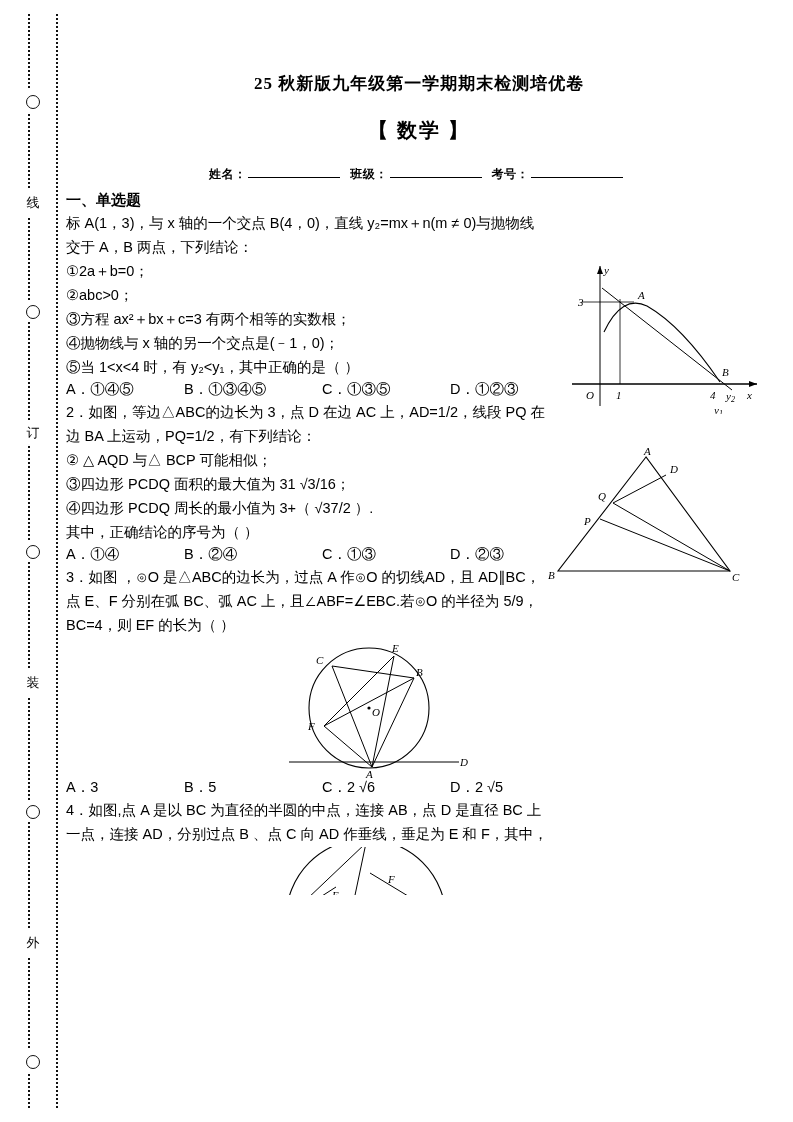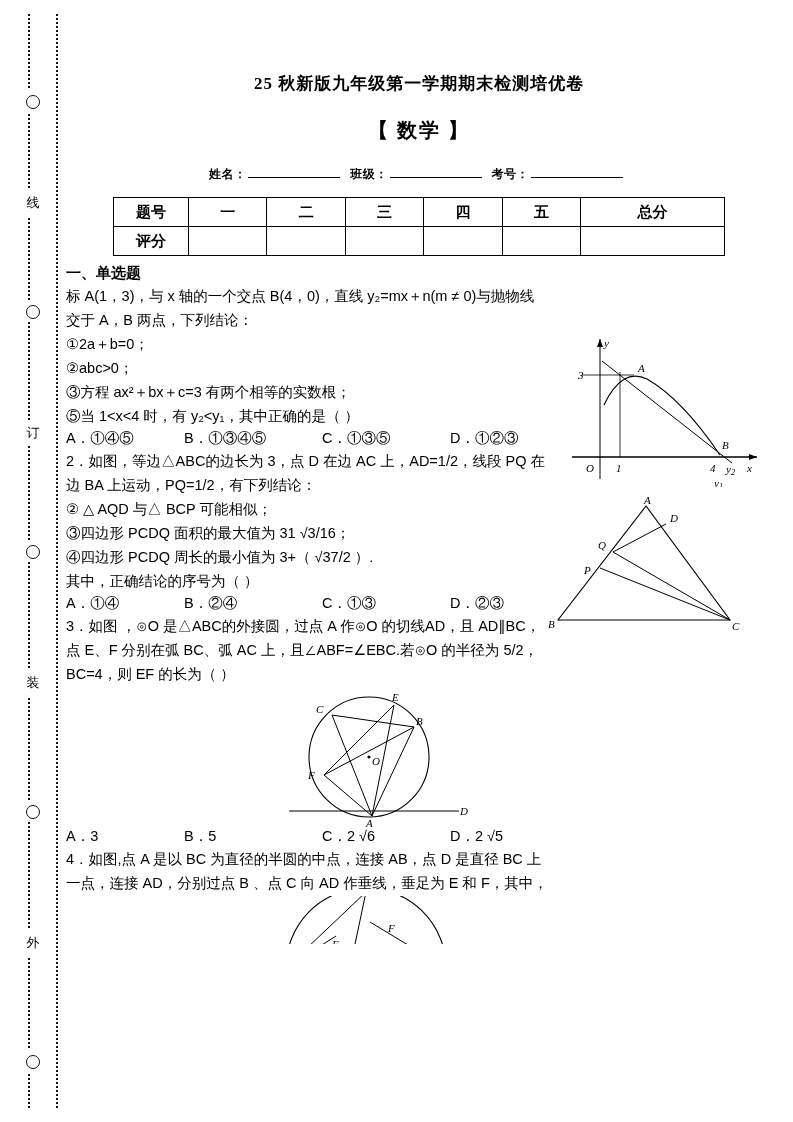--- a/index.html
+++ b/index.html
@@ -132,53 +132,32 @@
 
   <h1 class="title">25 秋新版九年级第一学期期末检测培优卷</h1>
   <h2 class="subject">【 数学 】</h2>
 
   <div class="idline">
     <span>姓名：</span><span class="fill"></span>
     <span>班级：</span><span class="fill"></span>
     <span>考号：</span><span class="fill"></span>
   </div>
 
-  <table class="score">
-    <tbody>
-        <tr>
-      <td class="lbl">题号</td>
-      <td>一</td>
-      <td>二</td>
-      <td>三</td>
-      <td>四</td>
-      <td>五</td>
-      <td>总分</td>
-    </tr>
-    <tr>
-      <td class="lbl">评分</td>
-      <td></td>
-      <td></td>
-      <td></td>
-      <td></td>
-      <td></td>
-      <td></td>
-    </tr>
-  </tbody>
-    </table>
 
   <div class="sect">一、单选题</div>
 
   <div>
     <div class="qtext">标 A(1，3)，与 x 轴的一个交点 B(4，0)，直线 y₂=mx＋n(m ≠ 0)与抛物线</div>
     <div class="qtext">交于 A，B 两点，下列结论：</div>
 
     <div style="position:relative;">
       <div class="qtext">①2a＋b=0；</div>
       <div class="qtext">②abc&gt;0；</div>
       <div class="qtext">③方程 ax²＋bx＋c=3 有两个相等的实数根；</div>
+      <div class="qtext">④抛物线与 x 轴的另一个交点是(﹣1，0)；</div>
       <div class="qtext">⑤当 1&lt;x&lt;4 时，有 y₂&lt;y₁，其中正确的是（      ）</div>
 
       <div class="fig" style="right:0px; top:-6px; width:230px; height:160px;">
         <svg width="230" height="160" viewBox="0 0 230 160">
 
           <line x1="30" y1="130" x2="215" y2="130" stroke="#000" stroke-width="1"></line>
           <line x1="30" y1="130" x2="215" y2="130" stroke="#000" stroke-width="1"></line>
           <line x1="58" y1="12" x2="58" y2="152" stroke="#000" stroke-width="1"></line>
           <polygon points="215,130 207,127 207,133" fill="#000"></polygon>
           <polygon points="58,12 55,20 61,20" fill="#000"></polygon>
@@ -246,23 +225,23 @@
     <div class="opts">
       <span class="o1">A．①④</span>
       <span class="o2">B．②④</span>
       <span class="o3">C．①③</span>
       <span>D．②③</span>
     </div>
   </div>
 
   <div style="margin-top:2px;">
     <div class="qtext">
-      <span class="idx">3．</span><span>如图 ，⊙O 是△ABC的外接圆，过点 A 作⊙O 的切线AD，且 AD∥BC，</span>
-    </div>
-    <div class="qtext">点 E、F 分别在弧 BC、弧 AC 上，且∠ABF=∠EBC.若⊙O 的半径为 5/2，</div>
+      <span class="idx">3．</span><span>如图 ，⊙O 是△ABC的边长为，过点 A 作⊙O 的切线AD，且 AD∥BC，</span>
+    </div>
+    <div class="qtext">点 E、F 分别在弧 BC、弧 AC 上，且∠ABF=∠EBC.若⊙O 的半径为 5/9，</div>
     <div class="qtext">BC=4，则 EF 的长为（      ）</div>
 
     <div style="height:140px; position:relative;">
       <div class="fig" style="left:188px; top:2px; width:320px; height:140px;">
         <svg width="320" height="140" viewBox="0 0 320 140">
           <circle cx="115" cy="70" r="60" fill="none" stroke="#000" stroke-width="1.1"></circle>
 
           <line x1="35" y1="124" x2="205" y2="124" stroke="#000" stroke-width="1"></line>
 
           <line x1="78" y1="28" x2="160" y2="40" stroke="#000" stroke-width="1"></line>

